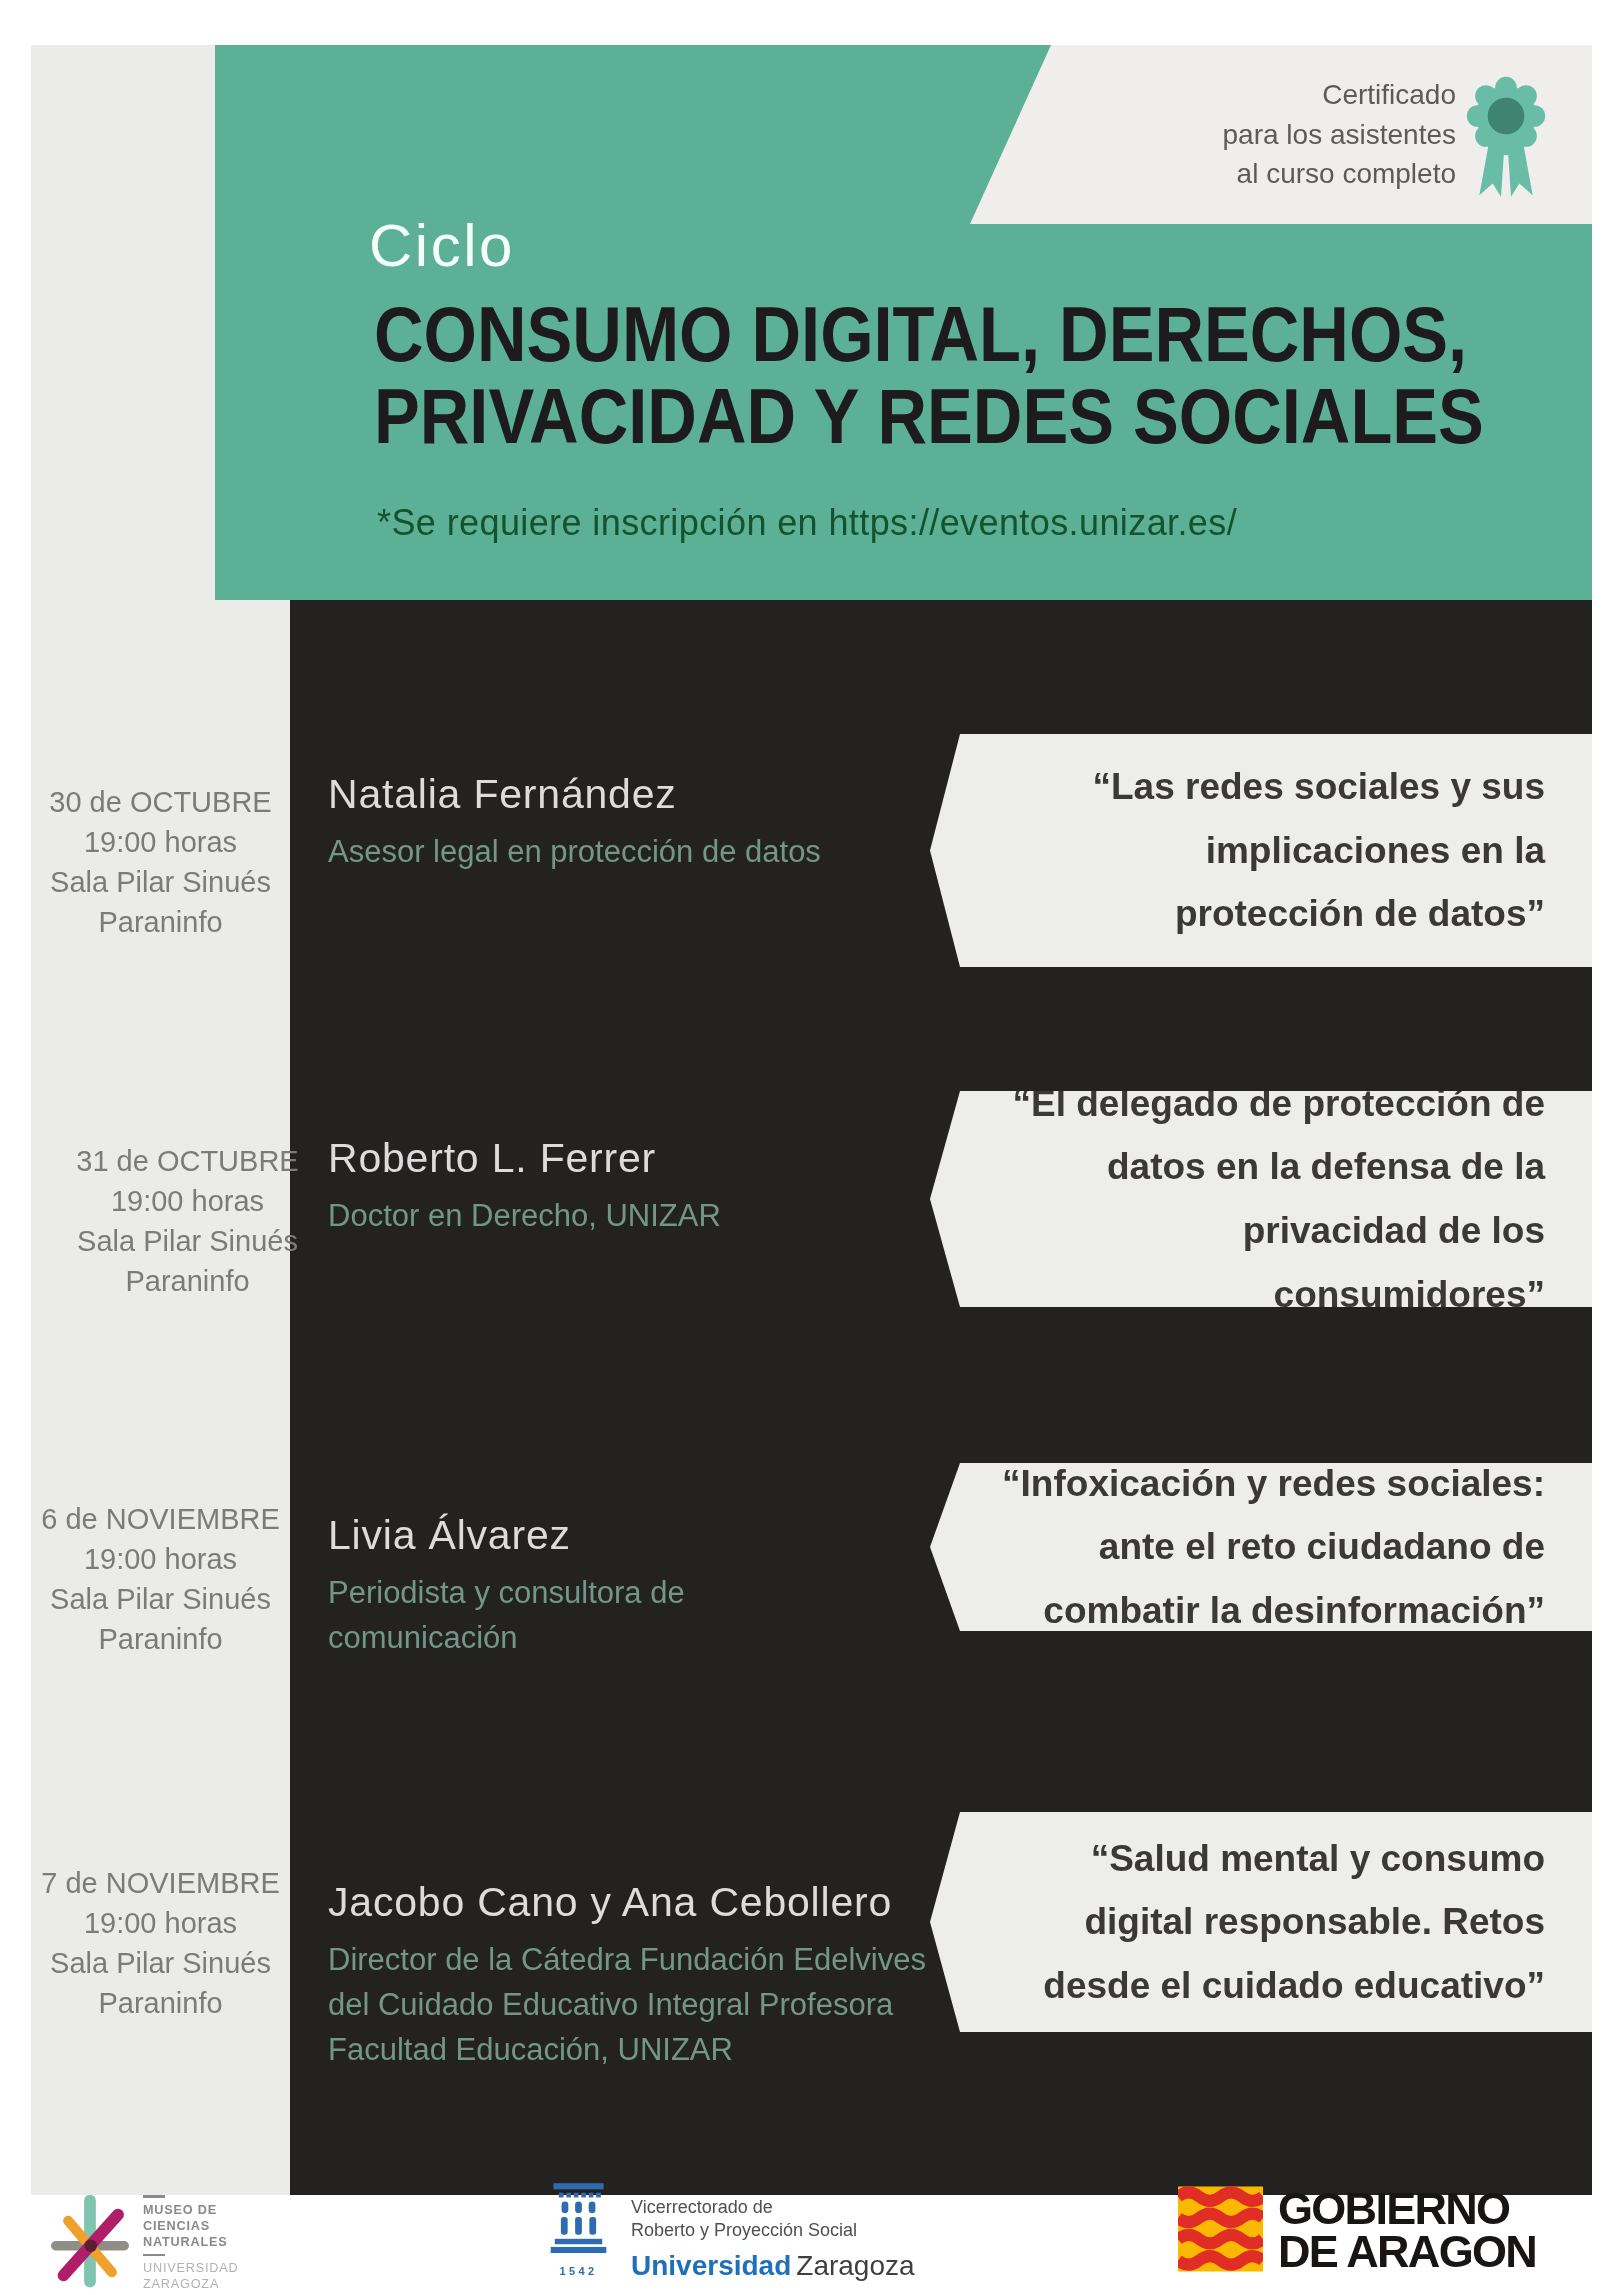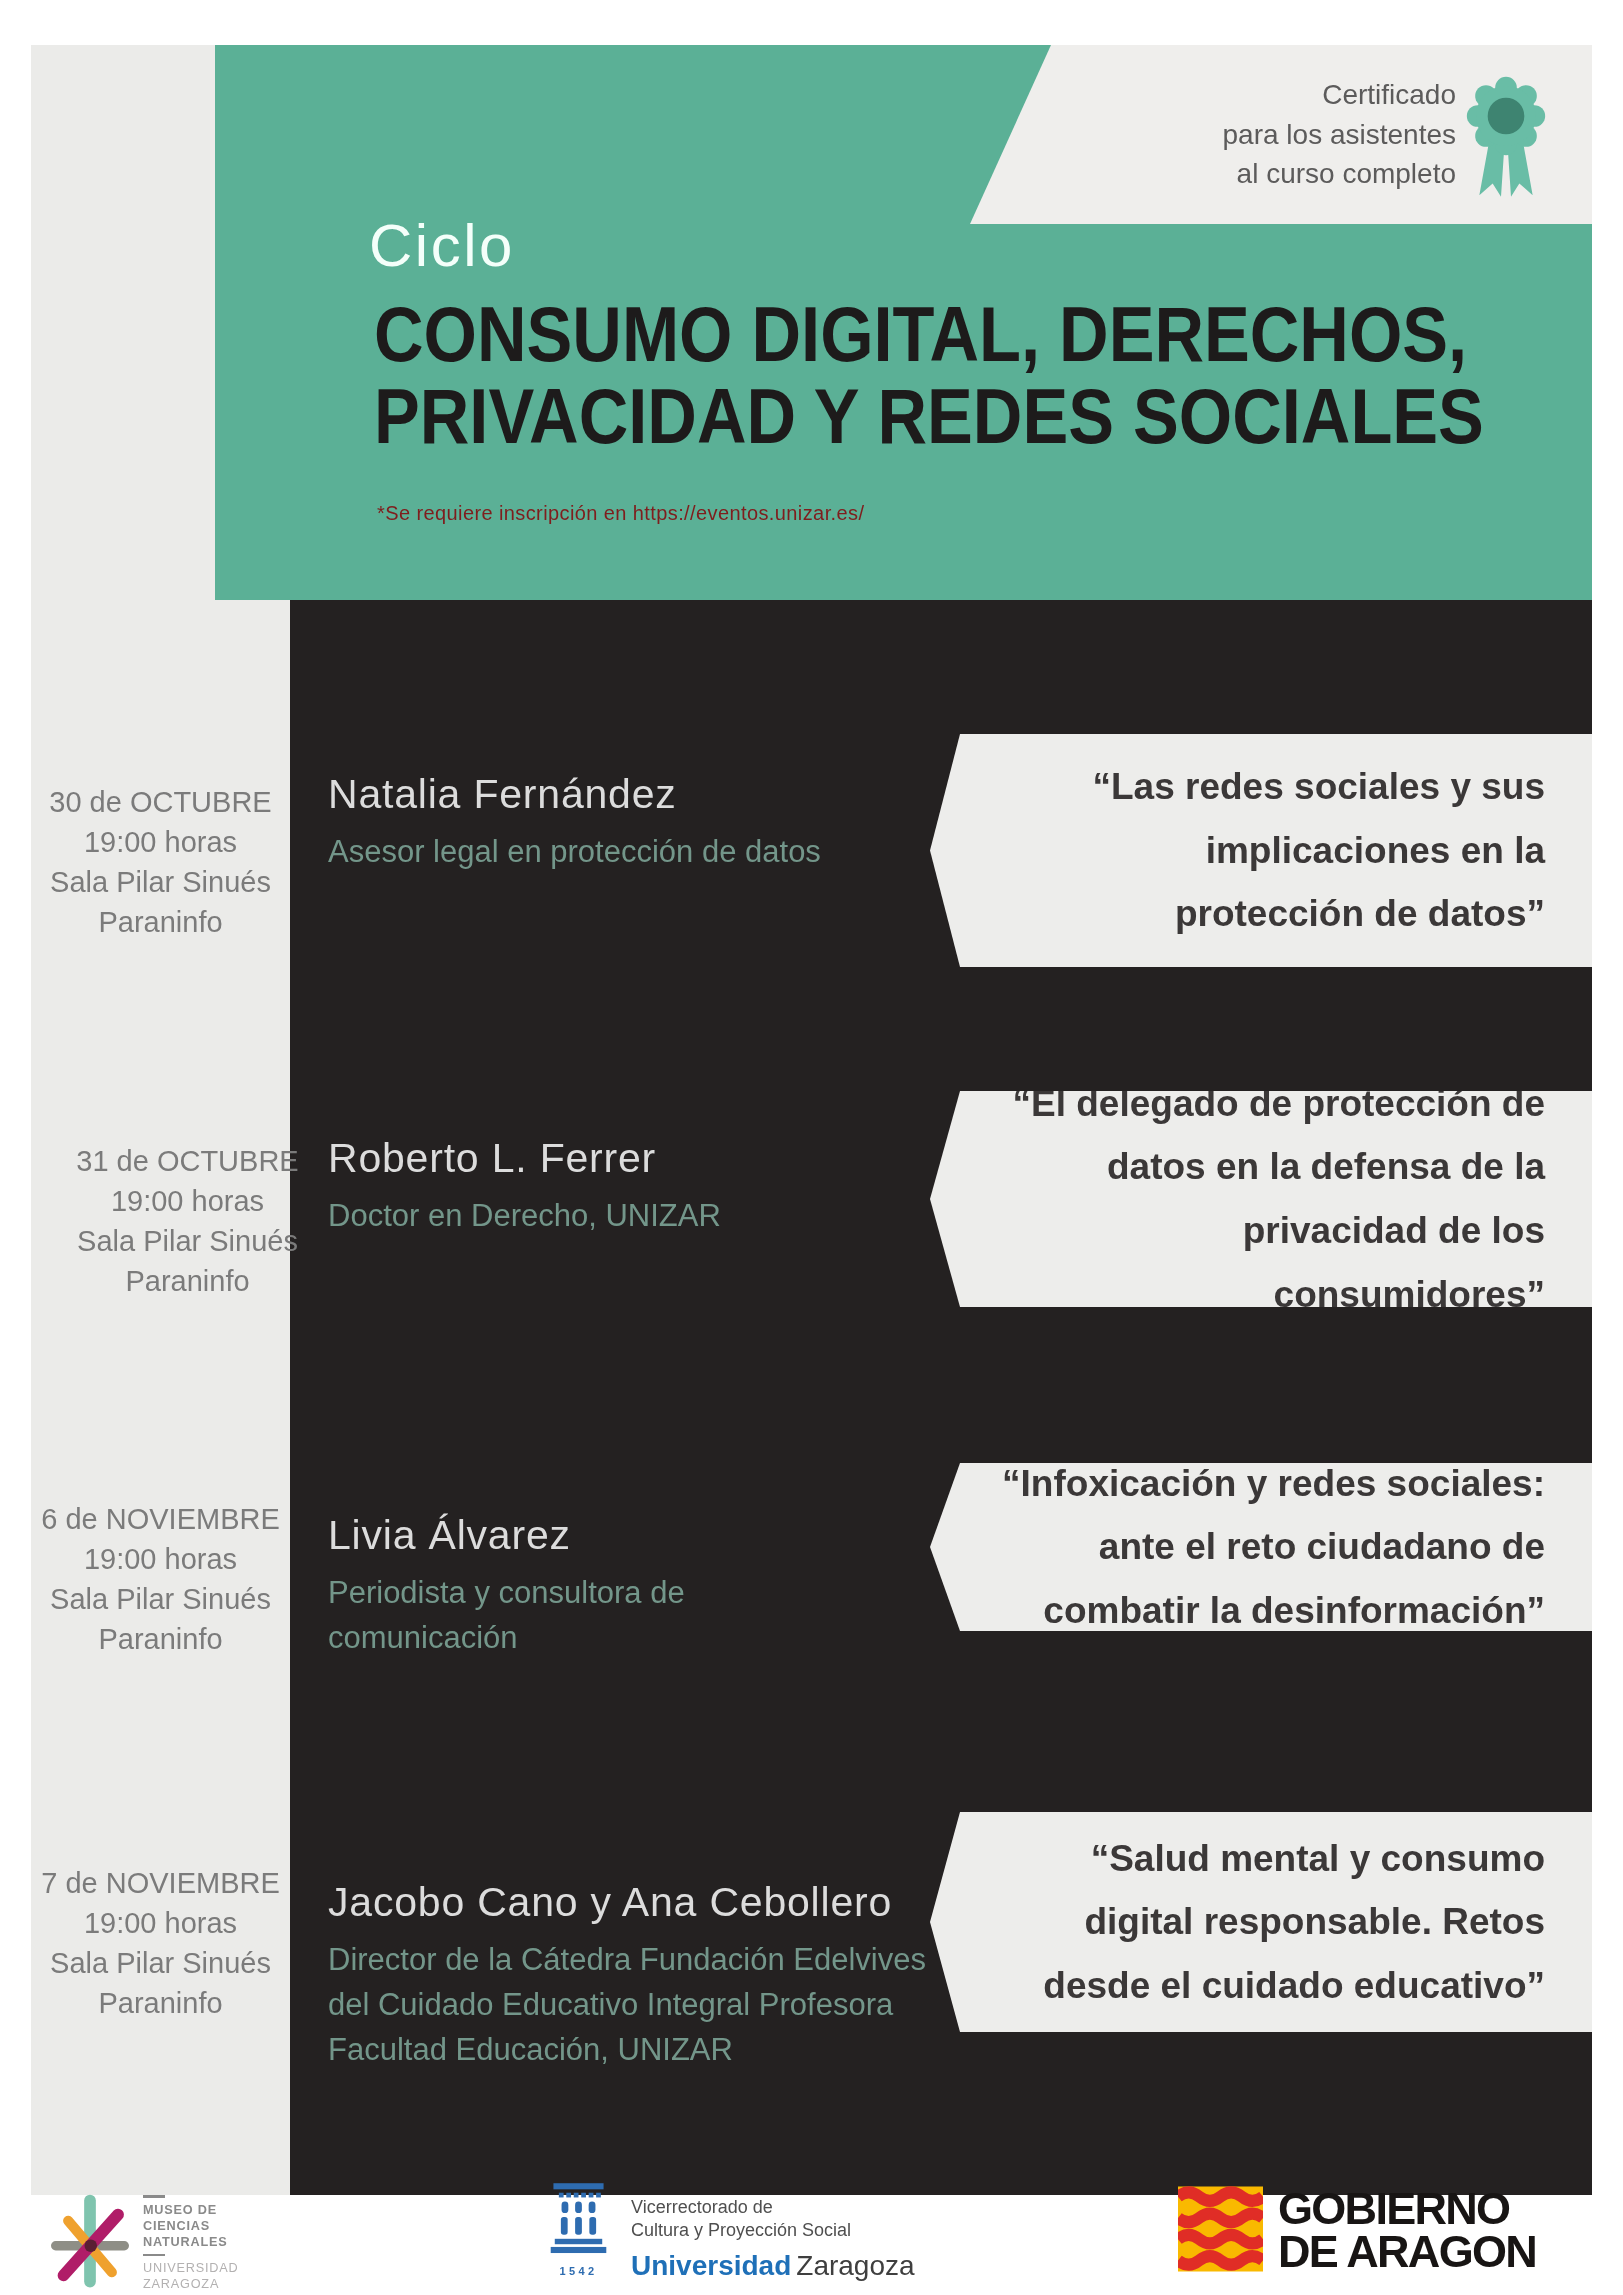--- a/index.html
+++ b/index.html
@@ -19,21 +19,21 @@
     padding-right:36px;box-sizing:border-box;
   }
   .cert-text{font-size:28px;line-height:1.42;color:#5c5b5b;text-align:right;}
   .cert-icon{width:100px;height:142px;flex:0 0 auto;margin-top:12px;}
   
   .kicker{position:absolute;left:154px;top:166px;font-size:60px;font-weight:400;color:#f4fffa;letter-spacing:2.5px;}
   .title{position:absolute;left:159px;font-size:78px;font-weight:700;color:#1d1b1b;
          letter-spacing:0;transform:scaleX(0.88);transform-origin:left center;white-space:nowrap;}
   .title-1{top:244px;}
   .title-2{top:326px;}
-  .subtitle{position:absolute;left:162px;top:457px;font-size:20px;color:#7f1d1d;letter-spacing:0.4px;}
+  .subtitle{position:absolute;left:162px;top:457px;font-size:36px;color:#14532d;letter-spacing:0.4px;}
   
   .dates{
     position:absolute;left:31px;width:259px;text-align:center;
     font-size:29px;line-height:1.38;color:#7b7b7b;font-weight:400;
   }
   .s1-dates{top:782px;}.s2-dates{top:1141px;padding-left:27px;}.s3-dates{top:1499px;}.s4-dates{top:1863px;}
   
   .speaker{position:absolute;left:328px;}
   .speaker-name{font-size:41px;font-weight:300;color:#dcdcdc;letter-spacing:0.8px;}
   .speaker-role{margin-top:12px;font-size:31px;line-height:1.45;color:#73968a;font-weight:400;}
@@ -202,21 +202,21 @@
         <rect x="19" y="50" width="10" height="26" rx="4"></rect>
         <rect x="40" y="50" width="10" height="26" rx="4"></rect>
         <rect x="61" y="50" width="10" height="26" rx="4"></rect>
         <rect x="10" y="82" width="70" height="8"></rect>
         <rect x="4" y="94" width="82" height="9"></rect>
       </svg>
       <div class="uz-year">1542</div>
     </div>
     <div class="uz-text">
       <div class="uz-dept">Vicerrectorado de</div>
-      <div class="uz-dept">Cultura y Proyección Social</div>
+      <div class="uz-dept">Roberto y Proyección Social</div>
       <div class="uz-brand">
         <span class="uz-brand-bold">Universidad</span><span class="uz-brand-rest">Zaragoza</span>
       </div>
     </div>
   </div>
 
   <div class="aragon">
     <svg class="aragon-flag" viewBox="0 0 100 100">
       <rect width="100" height="100" fill="#f9b900"></rect>
       <path d="M0,12 Q12.5,2 25,12 T50,12 T75,12 T100,12" stroke="#e02d26" stroke-width="14" fill="none"></path>

